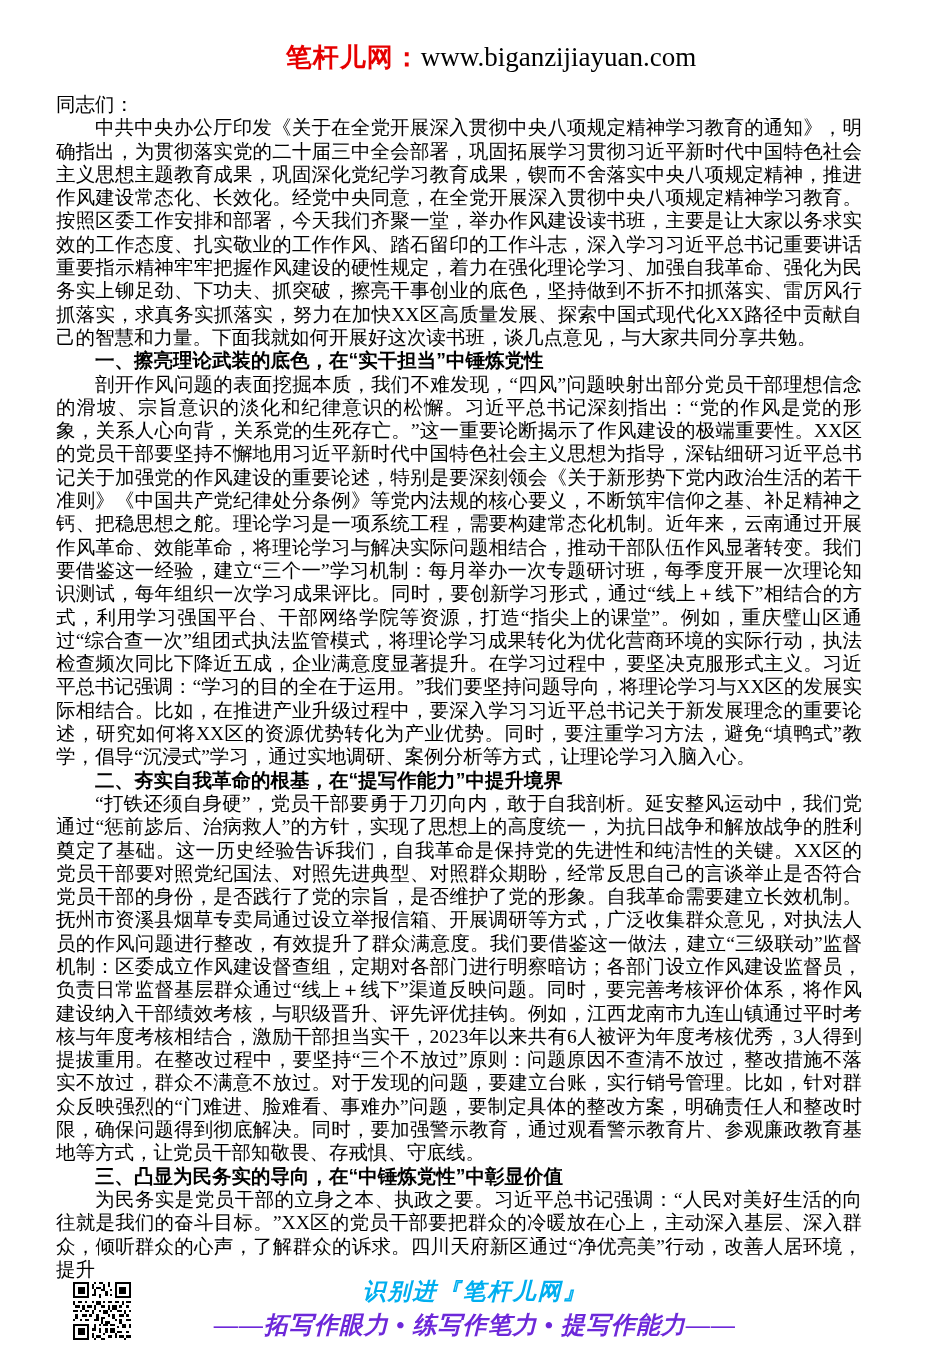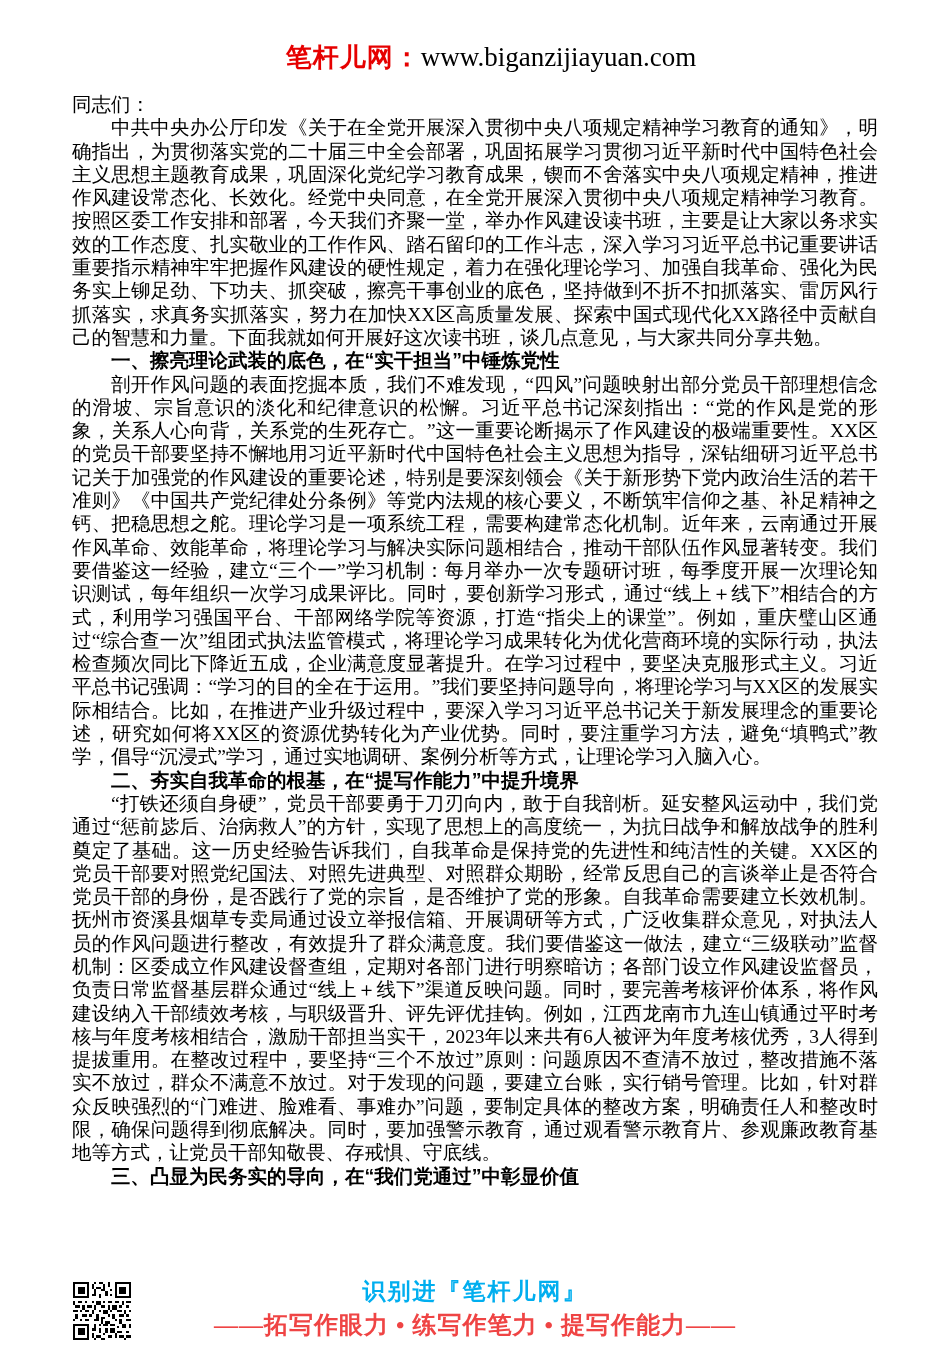--- a/index.html
+++ b/index.html
@@ -30,21 +30,21 @@
     letter-spacing: 1px;
   }
   .site-url {
     font-family: "Liberation Serif", "DejaVu Serif", serif;
     font-size: 27px;
     color: #000000;
   }
   .doc-body {
     position: absolute;
     top: 93px;
-    left: 72px;
+    left: 56px;
     width: 806px;
     font-size: 19.5px;
     line-height: 23.3px;
     text-align: justify;
     text-justify: inter-ideograph;
     word-break: break-all;
   }
   .doc-body p { margin: 0; text-indent: 2em; }
   .doc-body p.salutation { text-indent: 0; }
   .doc-body p.heading {
@@ -64,54 +64,56 @@
     bottom: 2px;
     width: 64px;
     height: 58px;
   }
   .footer-text {
     position: absolute;
     left: 0;
     top: 0;
     width: 100%;
     text-align: center;
+    font-style: italic;
   }
   .footer-line1 {
     font-family: "Liberation Serif", "DejaVu Serif", serif;
     font-weight: 700;
     font-size: 23px;
     color: #00aeef;
     letter-spacing: 2px;
   }
   .footer-line2 {
     font-family: "Liberation Serif", "DejaVu Serif", serif;
     font-weight: 700;
     font-size: 24px;
-    color: #ef4444;
+    color: #6d28d9;
     letter-spacing: 1px;
     margin-top: 2px;
   }
 </style>
 </head>
 <body>
 
 <div class="page">
 
   <div class="header">
     <span class="site-name">笔杆儿网：</span><span class="site-url">www.biganzijiayuan.com</span>
   </div>
 
   <div class="doc-body">
     <p class="salutation">同志们：</p>
     <p class="paragraph">中共中央办公厅印发《关于在全党开展深入贯彻中央八项规定精神学习教育的通知》，明确指出，为贯彻落实党的二十届三中全会部署，巩固拓展学习贯彻习近平新时代中国特色社会主义思想主题教育成果，巩固深化党纪学习教育成果，锲而不舍落实中央八项规定精神，推进作风建设常态化、长效化。经党中央同意，在全党开展深入贯彻中央八项规定精神学习教育。按照区委工作安排和部署，今天我们齐聚一堂，举办作风建设读书班，主要是让大家以务求实效的工作态度、扎实敬业的工作作风、踏石留印的工作斗志，深入学习习近平总书记重要讲话重要指示精神牢牢把握作风建设的硬性规定，着力在强化理论学习、加强自我革命、强化为民务实上铆足劲、下功夫、抓突破，擦亮干事创业的底色，坚持做到不折不扣抓落实、雷厉风行抓落实，求真务实抓落实，努力在加快XX区高质量发展、探索中国式现代化XX路径中贡献自己的智慧和力量。下面我就如何开展好这次读书班，谈几点意见，与大家共同分享共勉。</p>
     <p class="heading">一、擦亮理论武装的底色，在“实干担当”中锤炼党性</p>
     <p class="paragraph">剖开作风问题的表面挖掘本质，我们不难发现，“四风”问题映射出部分党员干部理想信念的滑坡、宗旨意识的淡化和纪律意识的松懈。习近平总书记深刻指出：“党的作风是党的形象，关系人心向背，关系党的生死存亡。”这一重要论断揭示了作风建设的极端重要性。XX区的党员干部要坚持不懈地用习近平新时代中国特色社会主义思想为指导，深钻细研习近平总书记关于加强党的作风建设的重要论述，特别是要深刻领会《关于新形势下党内政治生活的若干准则》《中国共产党纪律处分条例》等党内法规的核心要义，不断筑牢信仰之基、补足精神之钙、把稳思想之舵。理论学习是一项系统工程，需要构建常态化机制。近年来，云南通过开展作风革命、效能革命，将理论学习与解决实际问题相结合，推动干部队伍作风显著转变。我们要借鉴这一经验，建立“三个一”学习机制：每月举办一次专题研讨班，每季度开展一次理论知识测试，每年组织一次学习成果评比。同时，要创新学习形式，通过“线上＋线下”相结合的方式，利用学习强国平台、干部网络学院等资源，打造“指尖上的课堂”。例如，重庆璧山区通过“综合查一次”组团式执法监管模式，将理论学习成果转化为优化营商环境的实际行动，执法检查频次同比下降近五成，企业满意度显著提升。在学习过程中，要坚决克服形式主义。习近平总书记强调：“学习的目的全在于运用。”我们要坚持问题导向，将理论学习与XX区的发展实际相结合。比如，在推进产业升级过程中，要深入学习习近平总书记关于新发展理念的重要论述，研究如何将XX区的资源优势转化为产业优势。同时，要注重学习方法，避免“填鸭式”教学，倡导“沉浸式”学习，通过实地调研、案例分析等方式，让理论学习入脑入心。</p>
     <p class="heading">二、夯实自我革命的根基，在“提写作能力”中提升境界</p>
     <p class="paragraph">“打铁还须自身硬”，党员干部要勇于刀刃向内，敢于自我剖析。延安整风运动中，我们党通过“惩前毖后、治病救人”的方针，实现了思想上的高度统一，为抗日战争和解放战争的胜利奠定了基础。这一历史经验告诉我们，自我革命是保持党的先进性和纯洁性的关键。XX区的党员干部要对照党纪国法、对照先进典型、对照群众期盼，经常反思自己的言谈举止是否符合党员干部的身份，是否践行了党的宗旨，是否维护了党的形象。自我革命需要建立长效机制。抚州市资溪县烟草专卖局通过设立举报信箱、开展调研等方式，广泛收集群众意见，对执法人员的作风问题进行整改，有效提升了群众满意度。我们要借鉴这一做法，建立“三级联动”监督机制：区委成立作风建设督查组，定期对各部门进行明察暗访；各部门设立作风建设监督员，负责日常监督基层群众通过“线上＋线下”渠道反映问题。同时，要完善考核评价体系，将作风建设纳入干部绩效考核，与职级晋升、评先评优挂钩。例如，江西龙南市九连山镇通过平时考核与年度考核相结合，激励干部担当实干，2023年以来共有6人被评为年度考核优秀，3人得到提拔重用。在整改过程中，要坚持“三个不放过”原则：问题原因不查清不放过，整改措施不落实不放过，群众不满意不放过。对于发现的问题，要建立台账，实行销号管理。比如，针对群众反映强烈的“门难进、脸难看、事难办”问题，要制定具体的整改方案，明确责任人和整改时限，确保问题得到彻底解决。同时，要加强警示教育，通过观看警示教育片、参观廉政教育基地等方式，让党员干部知敬畏、存戒惧、守底线。</p>
-    <p class="heading">三、凸显为民务实的导向，在“我们党通过”中彰显价值</p>
+    <p class="heading">三、凸显为民务实的导向，在“中锤炼党性”中彰显价值</p>
+    <p class="paragraph">为民务实是党员干部的立身之本、执政之要。习近平总书记强调：“人民对美好生活的向往就是我们的奋斗目标。”XX区的党员干部要把群众的冷暖放在心上，主动深入基层、深入群众，倾听群众的心声，了解群众的诉求。四川天府新区通过“净优亮美”行动，改善人居环境，提升</p>
   </div>
 
   <div class="footer">
     <svg class="qr" viewBox="0 0 25 25" shape-rendering="crispEdges" aria-hidden="true">
       <rect x="0" y="0" width="25" height="25" fill="#ffffff"></rect>
       <g fill="#000000">
         <rect x="0" y="0" width="7" height="7"></rect>
           <rect x="1" y="1" width="5" height="5" fill="#ffffff"></rect>
           <rect x="2" y="2" width="3" height="3"></rect>
         <rect x="18" y="0" width="7" height="7"></rect>

